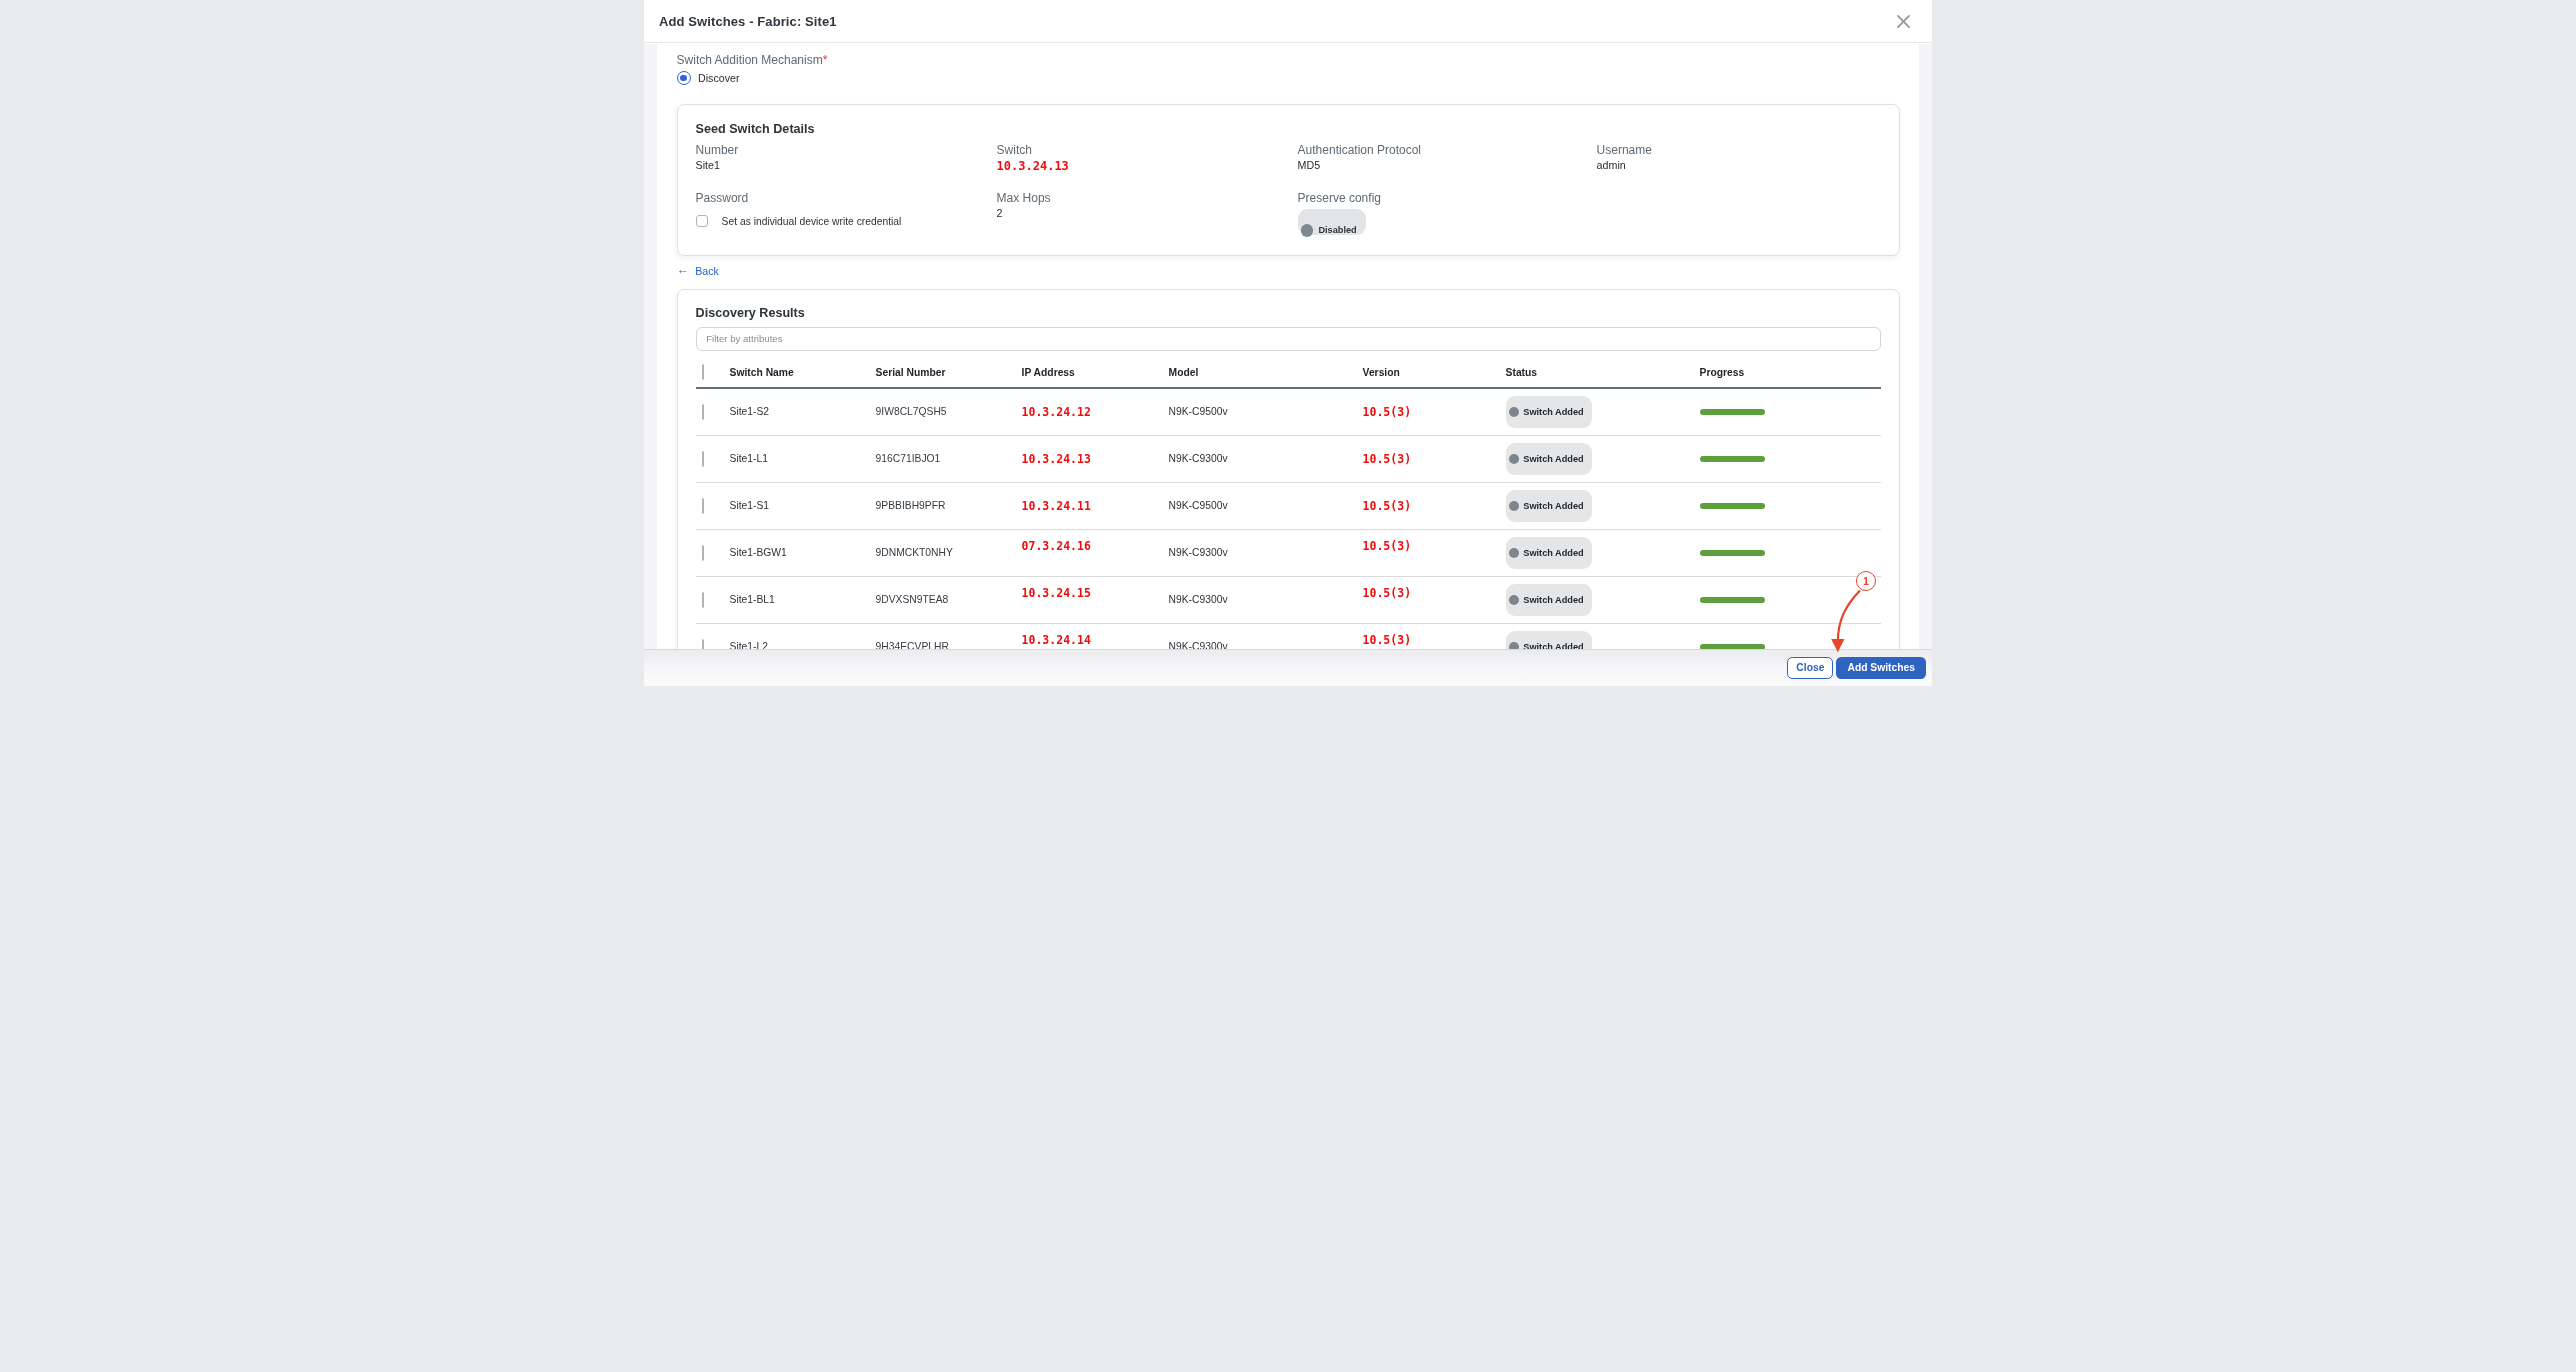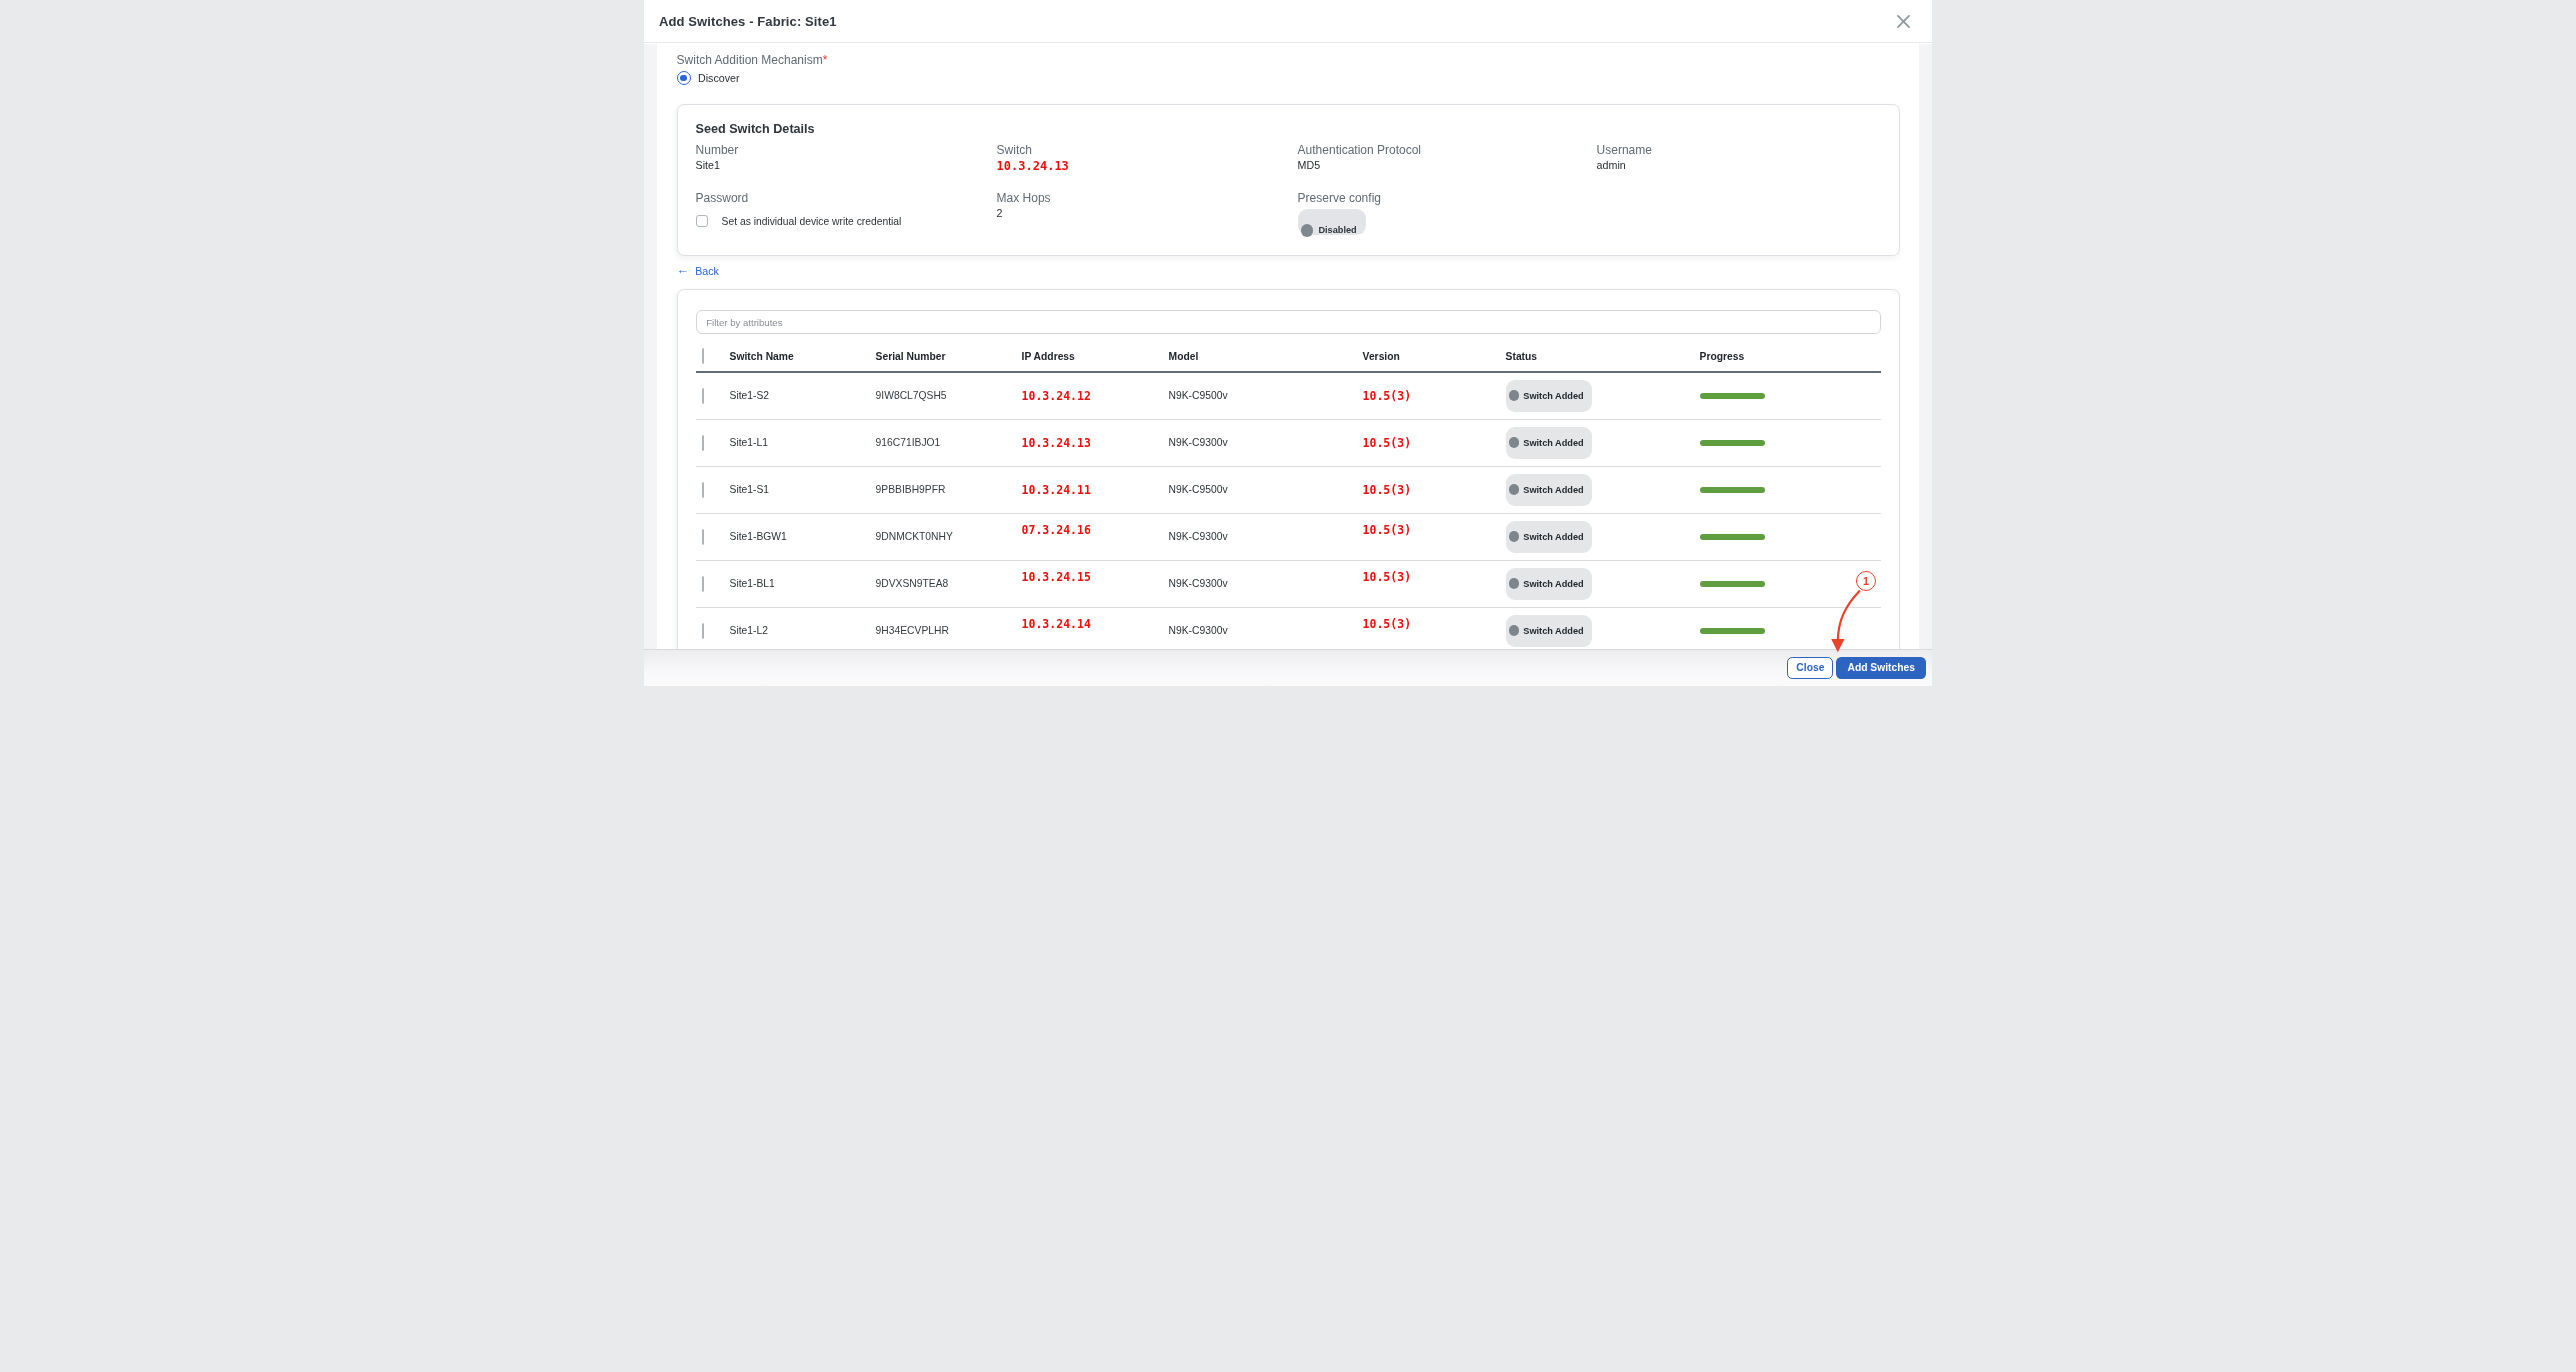--- a/index.html
+++ b/index.html
@@ -200,20 +200,21 @@
           <div></div>
         </div>
       </div>
 
       <div class="back-row">
         <span class="back-arrow">←</span>
         <span class="back-label">Back</span>
       </div>
 
       <div class="card disc-card">
+        <div class="card-title">Discovery Results</div>
         <input class="filter-input" placeholder="Filter by attributes" style="">
 
         <div class="tbl">
           <div class="trow thead">
             <div class="cell-check"><span class="checkbox"></span></div>
             <div class="th">Switch Name</div>
             <div class="th">Serial Number</div>
             <div class="th">IP Address</div>
             <div class="th">Model</div>
             <div class="th">Version</div>

